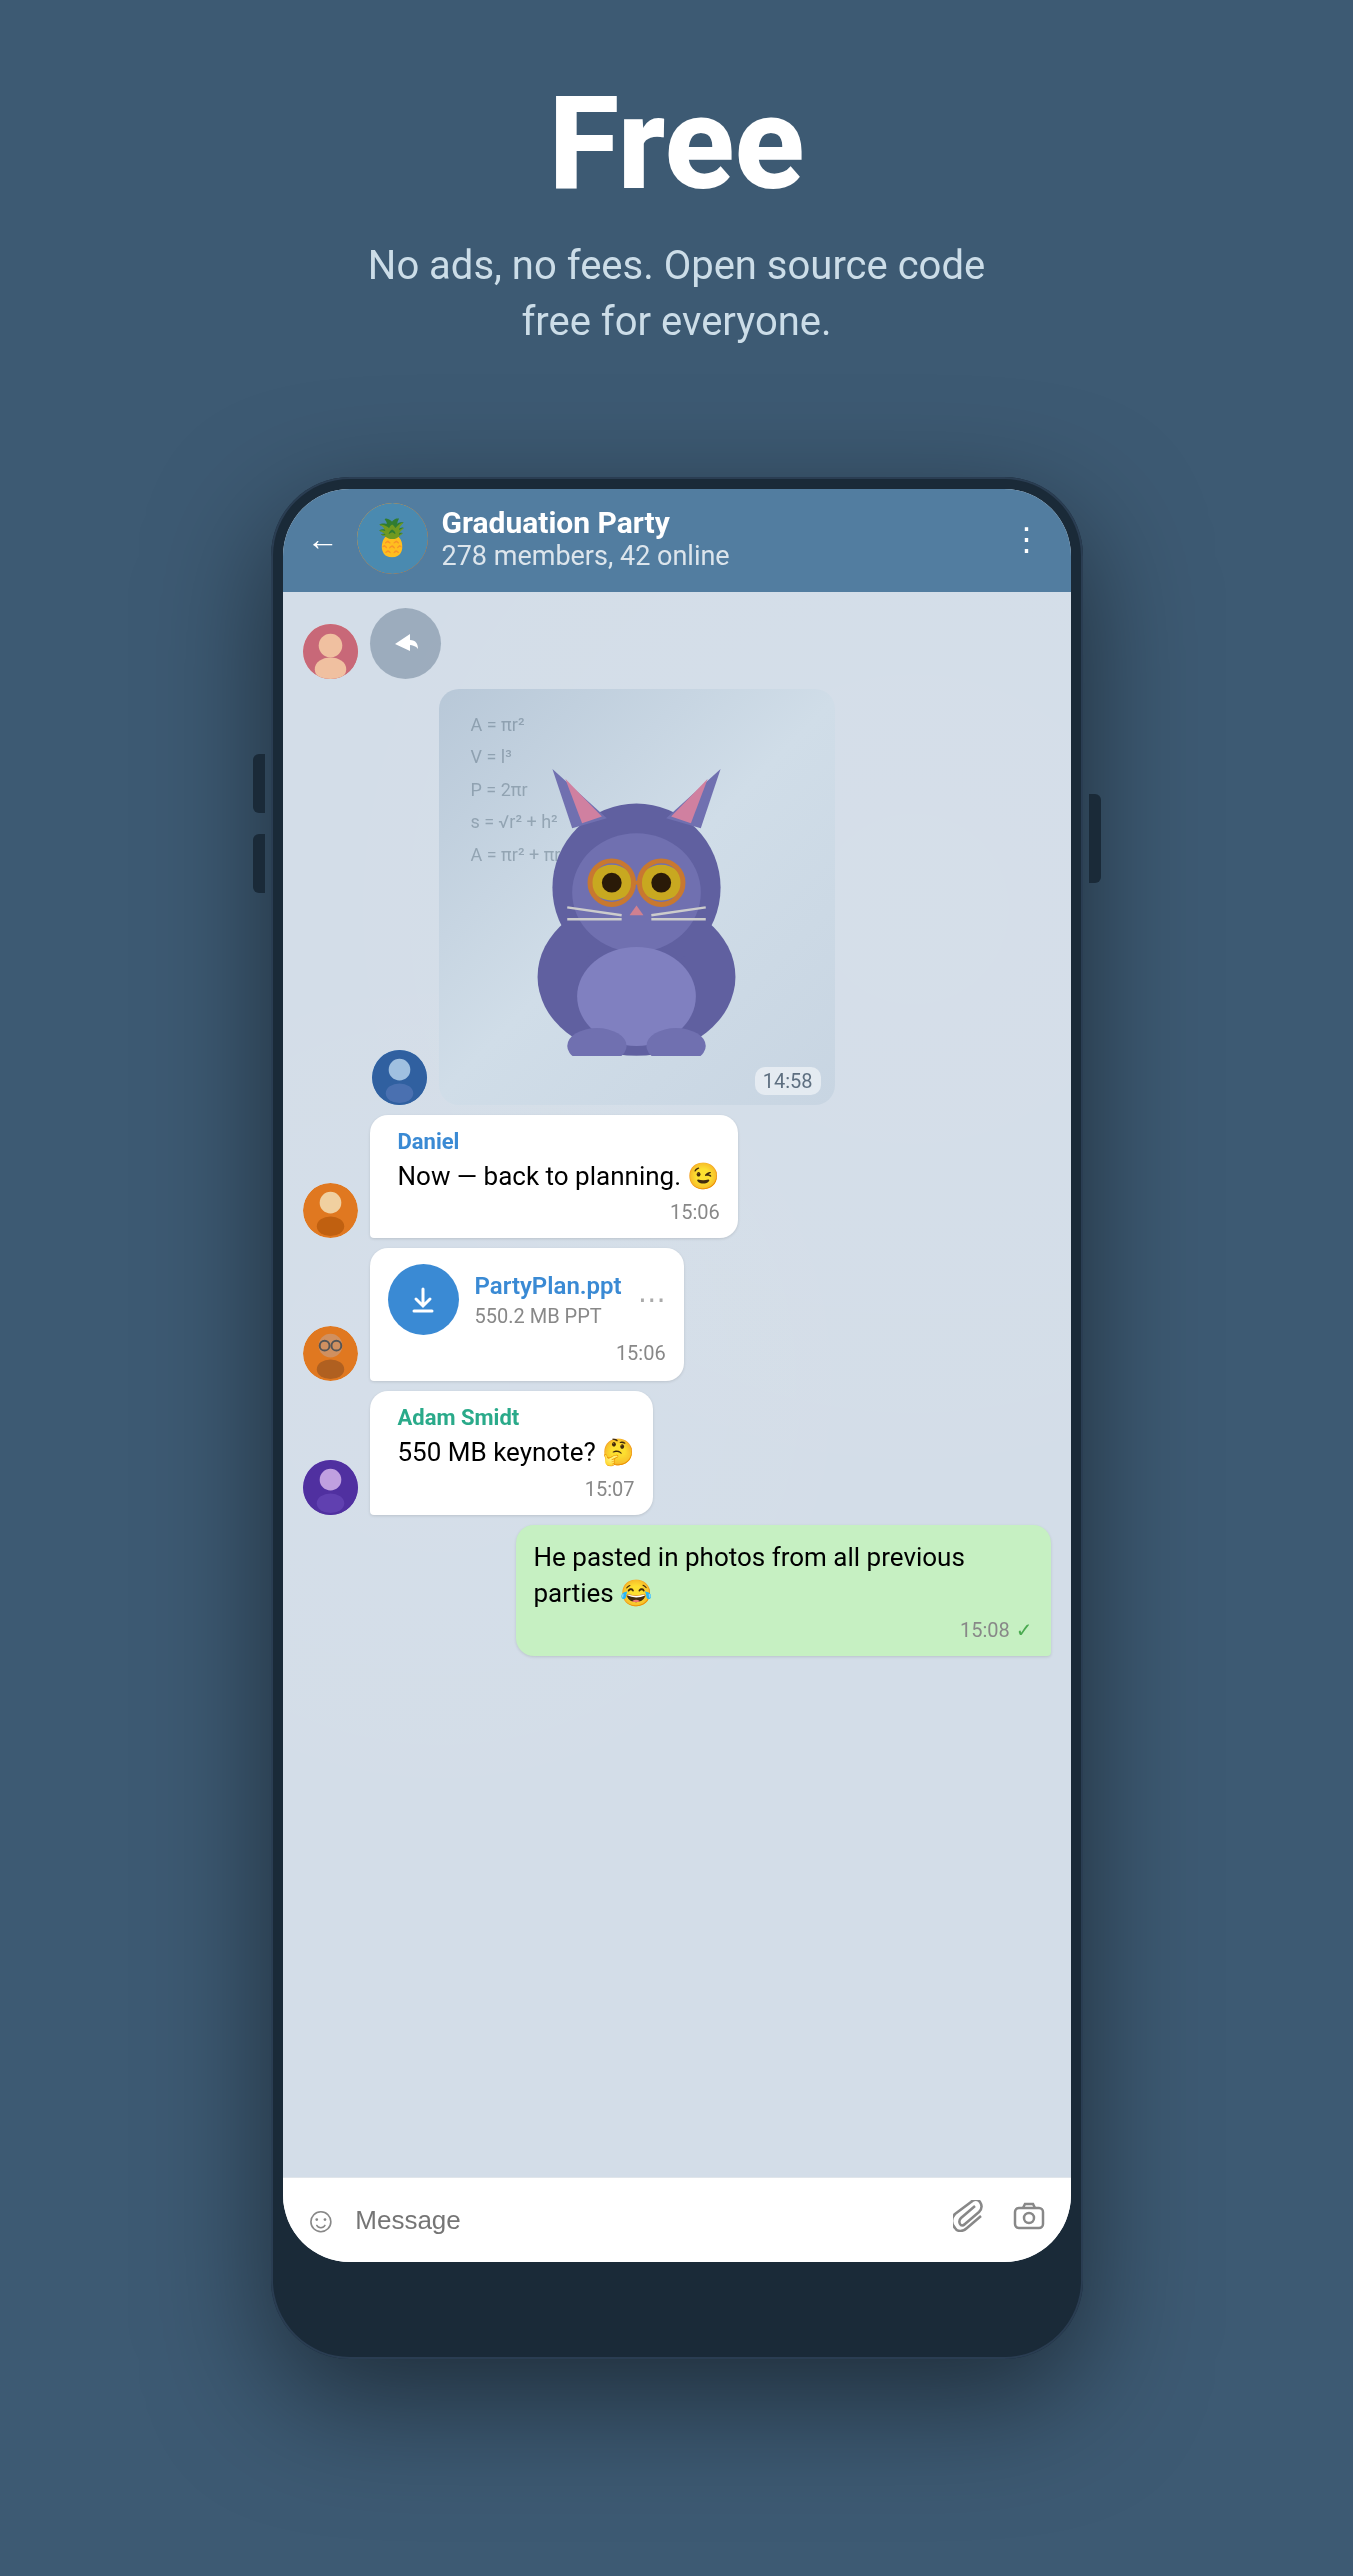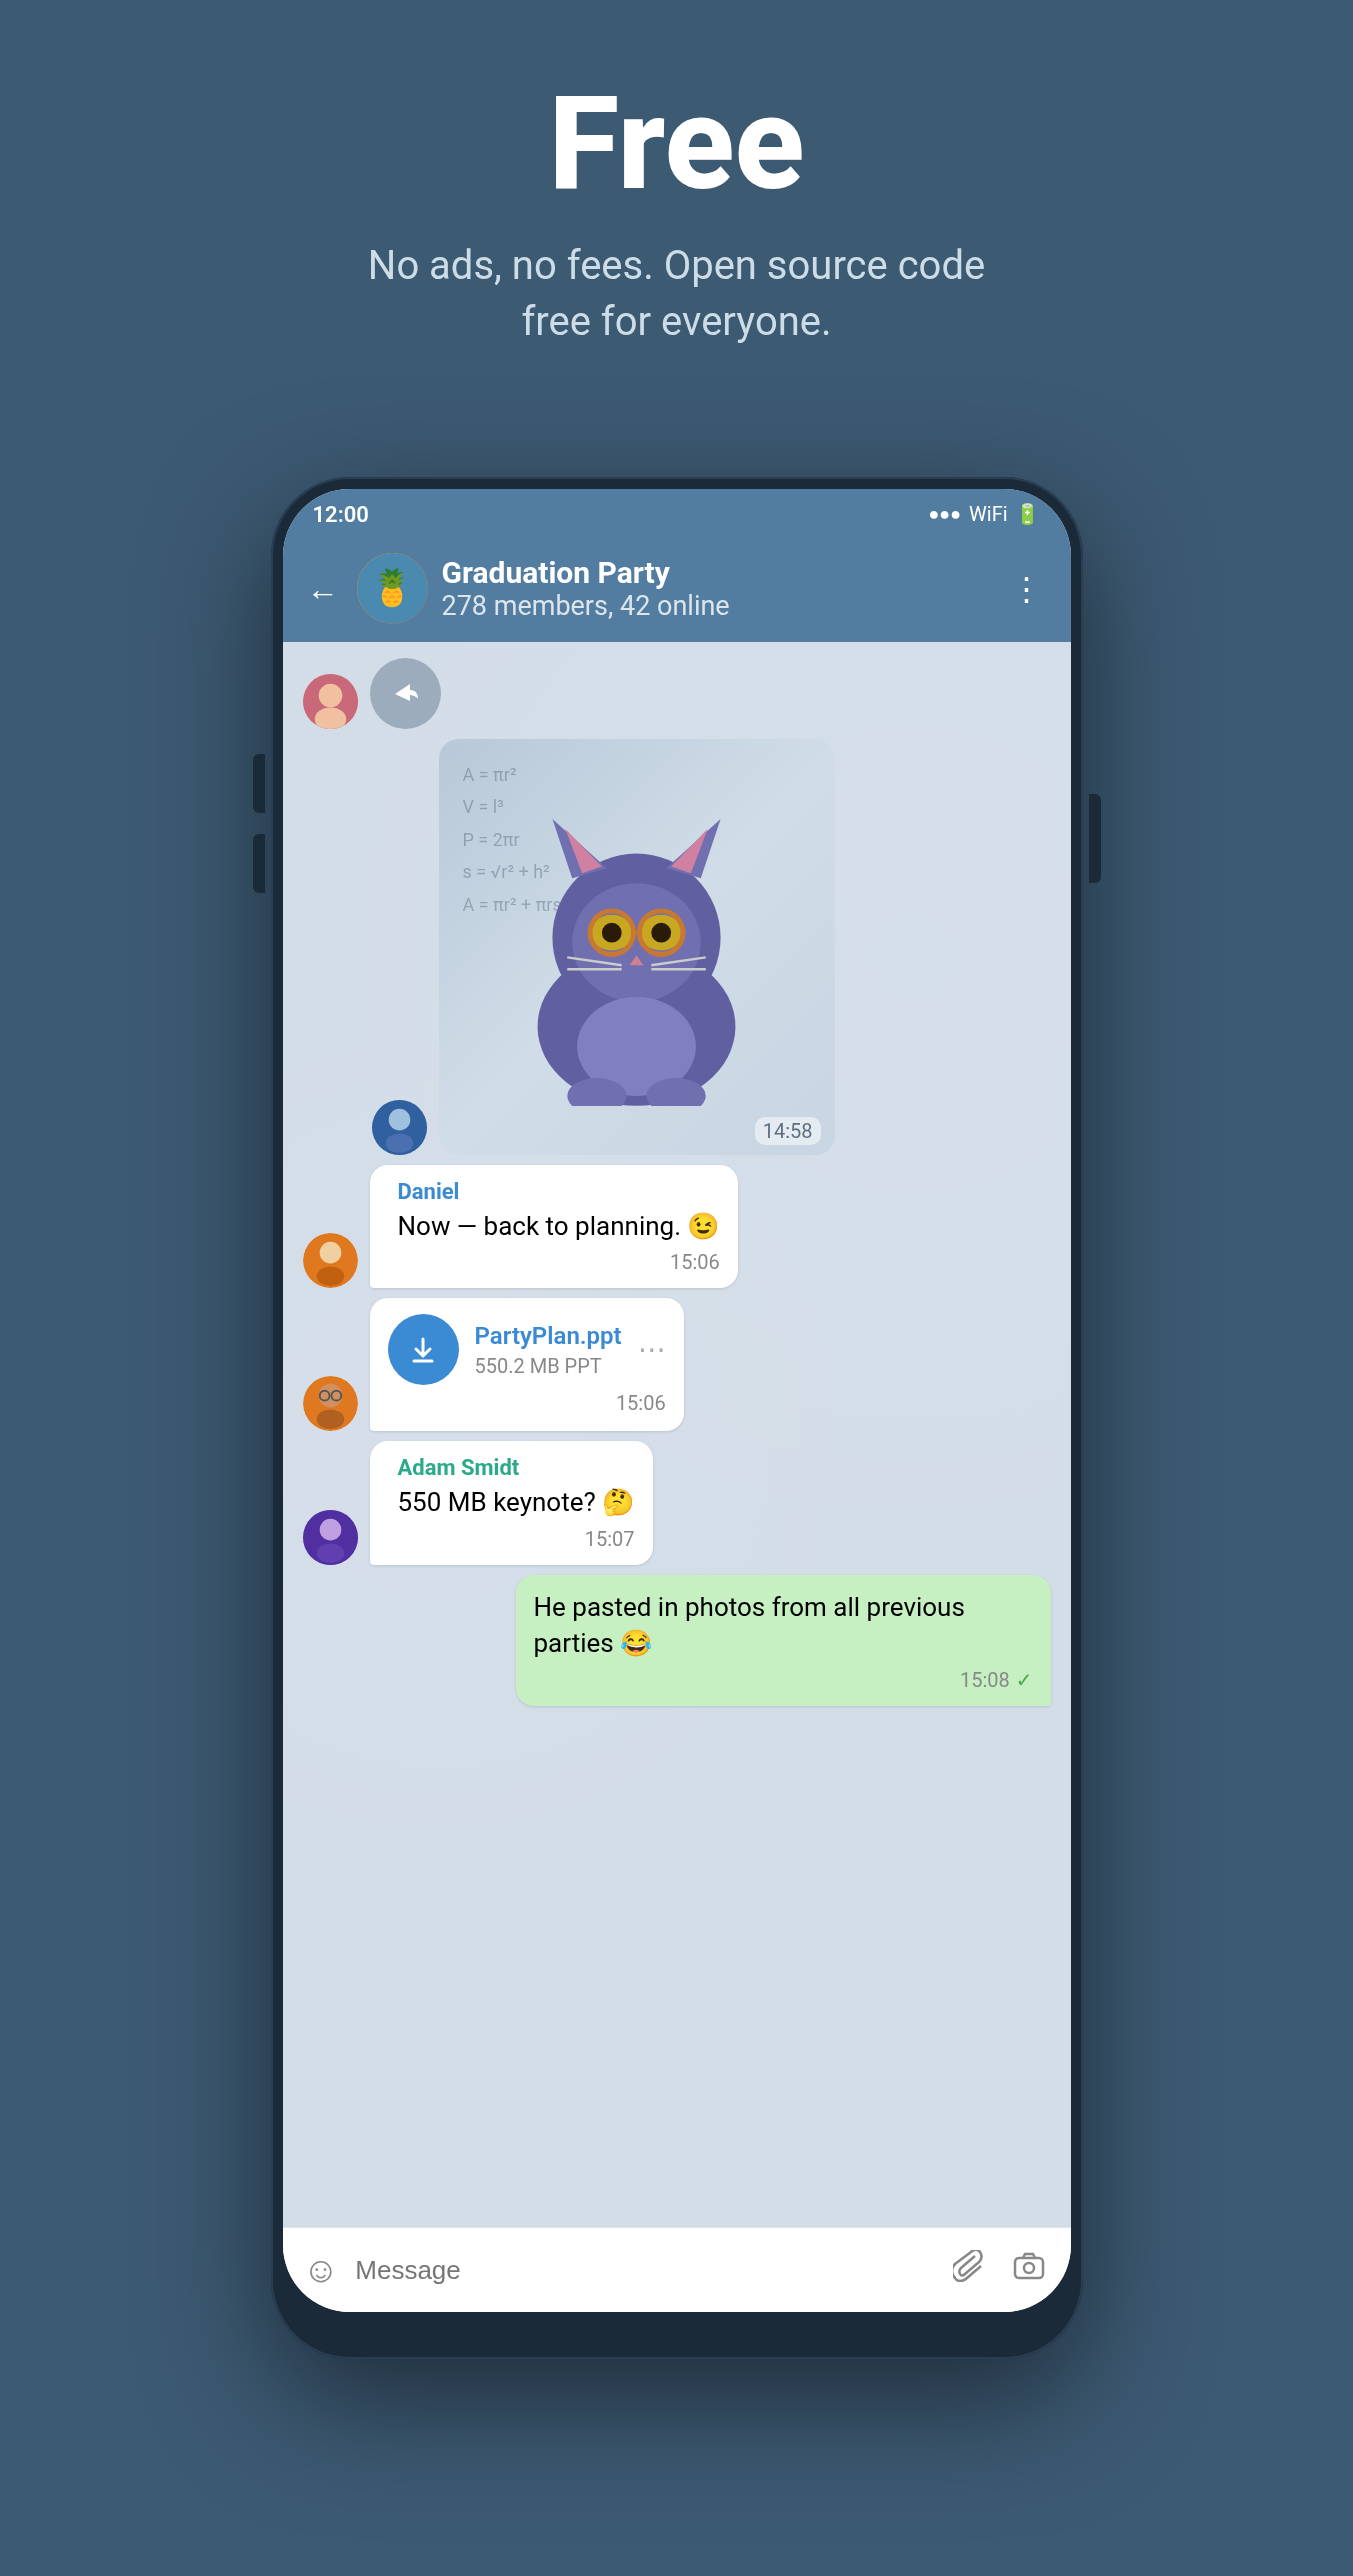--- a/index.html
+++ b/index.html
@@ -263,21 +263,21 @@
       position: relative;
       display: flex;
       align-items: center;
       justify-content: center;
       overflow: hidden;
     }
 
     .math-formulas {
       position: absolute;
       top: 0;
-      left: 4px;
+      left: 12px;
       width: 100%;
       height: 100%;
       opacity: 0.4;
       font-size: 18px;
       color: #4a6070;
       padding: 20px;
       line-height: 1.8;
     }
 
     .cat-sticker {
@@ -491,28 +491,20 @@
 
   <div class="phone-container">
     <div class="phone-shell">
 
       <div class="phone-side-btn-left"></div>
       <div class="phone-side-btn-left2"></div>
       <div class="phone-side-btn-right"></div>
 
       <div class="phone-inner">
 
-        <div class="status-bar">
-          <span class="status-time">12:00</span>
-          <div class="status-icons">
-            <span style="color:white;font-size:18px;">●●●</span>
-            <span style="color:white;font-size:20px;">WiFi</span>
-            <span style="color:white;font-size:20px;">🔋</span>
-          </div>
-        </div>
 
         <div class="chat-header">
           <span class="back-btn">←</span>
           <div class="group-avatar">
 
             <svg width="71" height="71" viewBox="0 0 72 72">
               <circle cx="36" cy="36" r="36" fill="#4a8ab0"></circle>
               <text x="36" y="48" text-anchor="middle" font-size="36">🍍</text>
             </svg>
           </div>

